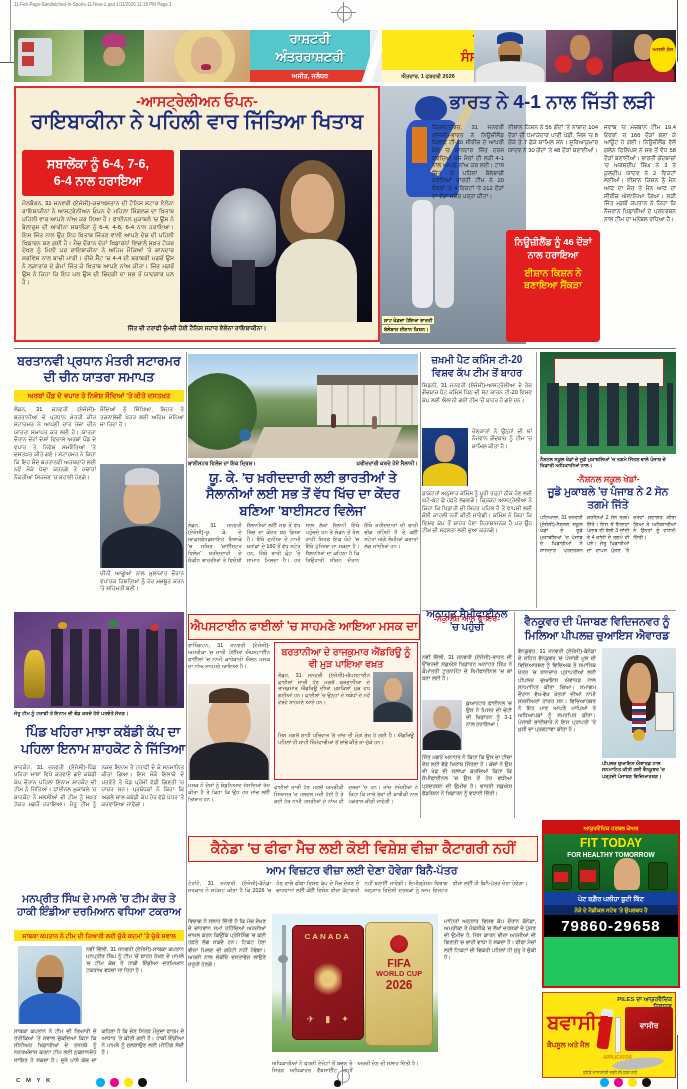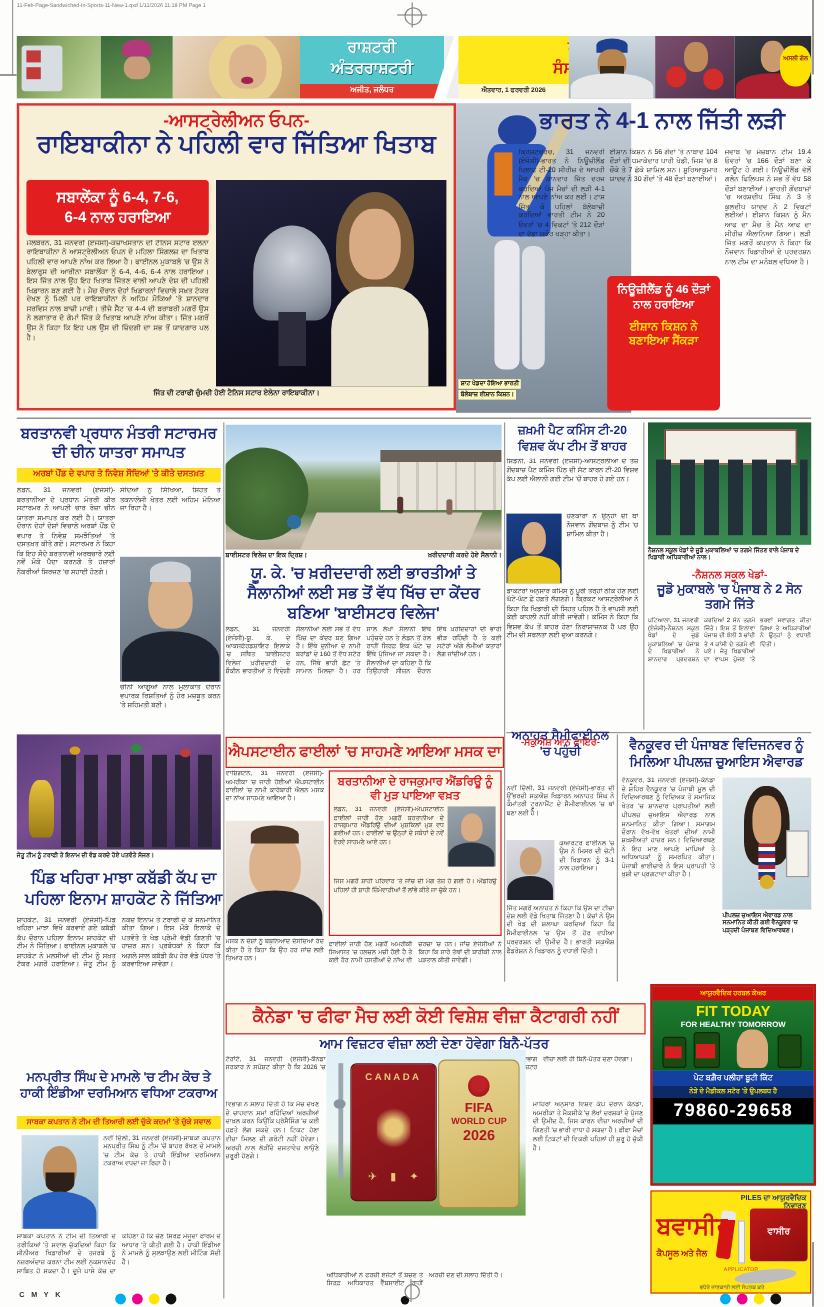--- a/index.html
+++ b/index.html
@@ -223,21 +223,21 @@
   <div class="abs" style="left:72%;top:40%;width:22%;height:34%;background:#f4f2ea;border:1px solid #999;"></div>
 </div>
 <div class="abs capline" style="left:602px;top:760px;width:74px;font-size:5px;">ਪੀਪਲਜ਼ ਚੁਆਇਸ ਐਵਾਰਡ ਨਾਲ ਸਨਮਾਨਿਤ ਕੀਤੀ ਗਈ ਵੈਨਕੂਵਰ 'ਚ ਪੜ੍ਹਦੀ ਪੰਜਾਬਣ ਵਿਦਿਆਰਥਣ।</div>
 
 <div class="abs ctr" style="left:188px;top:836px;width:348px;height:24px;border:1.5px solid #d71c20;background:#fdf4df;">
   <div class="red b" style="font-size:14.5px;line-height:22px;">ਕੈਨੇਡਾ 'ਚ ਫੀਫਾ ਮੈਚ ਲਈ ਕੋਈ ਵਿਸ਼ੇਸ਼ ਵੀਜ਼ਾ ਕੈਟਾਗਰੀ ਨਹੀਂ</div>
 </div>
 <div class="abs navy b ctr" style="left:188px;top:864px;width:348px;font-size:11px;">ਆਮ ਵਿਜ਼ਟਰ ਵੀਜ਼ਾ ਲਈ ਦੇਣਾ ਹੋਵੇਗਾ ਬਿਨੈ-ਪੱਤਰ</div>
 <div class="abs bodytext cols4" style="left:188px;top:880px;width:348px;height:34px;font-size:5.3px;">ਟੋਰਾਂਟੋ, 31 ਜਨਵਰੀ (ਏਜੰਸੀ)-ਕੈਨੇਡਾ ਸਰਕਾਰ ਨੇ ਸਪੱਸ਼ਟ ਕੀਤਾ ਹੈ ਕਿ 2026 'ਚ ਹੋਣ ਵਾਲੇ ਫੀਫਾ ਵਿਸ਼ਵ ਕੱਪ ਦੇ ਮੈਚ ਦੇਖਣ ਦੇ ਚਾਹਵਾਨਾਂ ਲਈ ਕੋਈ ਵਿਸ਼ੇਸ਼ ਵੀਜ਼ਾ ਕੈਟਾਗਰੀ ਨਹੀਂ ਬਣਾਈ ਜਾਵੇਗੀ। ਇਮੀਗ੍ਰੇਸ਼ਨ ਵਿਭਾਗ ਅਨੁਸਾਰ ਵਿਦੇਸ਼ੀ ਦਰਸ਼ਕਾਂ ਨੂੰ ਆਮ ਵਿਜ਼ਟਰ ਵੀਜ਼ਾ ਲਈ ਹੀ ਬਿਨੈ-ਪੱਤਰ ਦੇਣਾ ਹੋਵੇਗਾ।</div>
 <div class="abs bodytext" style="left:188px;top:918px;width:78px;height:164px;font-size:5.4px;">ਵਿਭਾਗ ਨੇ ਸਲਾਹ ਦਿੱਤੀ ਹੈ ਕਿ ਮੈਚ ਦੇਖਣ ਦੇ ਚਾਹਵਾਨ ਸਮਾਂ ਰਹਿੰਦਿਆਂ ਅਰਜ਼ੀਆਂ ਦਾਖ਼ਲ ਕਰਨ ਕਿਉਂਕਿ ਪ੍ਰੋਸੈਸਿੰਗ 'ਚ ਕਈ ਹਫ਼ਤੇ ਲੱਗ ਸਕਦੇ ਹਨ। ਟਿਕਟ ਹੋਣਾ ਵੀਜ਼ਾ ਮਿਲਣ ਦੀ ਗਰੰਟੀ ਨਹੀਂ ਹੋਵੇਗਾ। ਅਰਜ਼ੀ ਨਾਲ ਲੋੜੀਂਦੇ ਦਸਤਾਵੇਜ਼ ਲਾਉਣੇ ਜ਼ਰੂਰੀ ਹੋਣਗੇ।</div>
-<div class="ph" style="left:272px;top:875px;width:166px;height:138px;background:linear-gradient(180deg,#dff0f8 0%,#eef6f2 55%,#8fba72 78%,#6da050 100%);">
+<div class="ph" style="left:272px;top:914px;width:166px;height:138px;background:linear-gradient(180deg,#dff0f8 0%,#eef6f2 55%,#8fba72 78%,#6da050 100%);">
   <div class="abs" style="left:6%;top:8%;width:4px;height:70%;background:#9aa7ad;"></div>
   <div class="abs" style="left:3.5%;top:30%;width:10px;height:8px;background:#8795a0;border-radius:50%;"></div>
   <div class="abs" style="left:12%;top:8%;width:42%;height:82%;background:linear-gradient(150deg,#a11c22,#7e1218);border-radius:5px;border:1px solid #5e0c10;">
     <div class="ctr" style="color:#e8c878;font-size:8px;font-weight:bold;letter-spacing:2px;margin-top:6px;">CANADA</div>
     <div class="abs" style="left:30%;top:30%;width:40%;height:34%;background:radial-gradient(circle,#e8c878 30%,transparent 70%);"></div>
     <div class="abs" style="left:12%;top:78%;width:76%;height:14%;display:flex;justify-content:space-around;color:#e8c878;font-size:9px;">
       <span>✈</span>
       <span>▮</span>
       <span>✦</span>
     </div>
@@ -255,21 +255,21 @@
 <div class="abs navy b ctr" style="left:14px;top:892px;width:170px;font-size:10.5px;line-height:1.25;">ਮਨਪ੍ਰੀਤ ਸਿੰਘ ਦੇ ਮਾਮਲੇ 'ਚ ਟੀਮ ਕੋਚ ਤੇ ਹਾਕੀ ਇੰਡੀਆ ਦਰਮਿਆਨ ਵਧਿਆ ਟਕਰਾਅ</div>
 <div class="abs strap ctr" style="left:14px;top:930px;width:170px;font-size:6.3px;line-height:11px;height:11px;">ਸਾਬਕਾ ਕਪਤਾਨ ਨੇ ਟੀਮ ਦੀ ਤਿਆਰੀ ਲਈ ਚੁੱਕੇ ਕਦਮਾਂ 'ਤੇ ਚੁੱਕੇ ਸਵਾਲ</div>
 <div class="ph" style="left:18px;top:946px;width:64px;height:78px;background:linear-gradient(160deg,#cfe0ea,#9fc0d2);">
   <div class="head" style="background:#c09060;"></div>
   <div class="abs" style="left:32%;top:40%;width:36%;height:22%;background:#2c2018;border-radius:0 0 50% 50%;"></div>
   <div class="torso" style="background:#2a60c0;"></div>
 </div>
 <div class="abs bodytext" style="left:86px;top:946px;width:98px;height:78px;font-size:5.4px;">ਨਵੀਂ ਦਿੱਲੀ, 31 ਜਨਵਰੀ (ਏਜੰਸੀ)-ਸਾਬਕਾ ਕਪਤਾਨ ਮਨਪ੍ਰੀਤ ਸਿੰਘ ਨੂੰ ਟੀਮ 'ਚੋਂ ਬਾਹਰ ਰੱਖਣ ਦੇ ਮਾਮਲੇ 'ਚ ਟੀਮ ਕੋਚ ਤੇ ਹਾਕੀ ਇੰਡੀਆ ਦਰਮਿਆਨ ਟਕਰਾਅ ਵਧਦਾ ਜਾ ਰਿਹਾ ਹੈ।</div>
 <div class="abs bodytext cols2" style="left:14px;top:1028px;width:170px;height:54px;font-size:5.4px;">ਸਾਬਕਾ ਕਪਤਾਨ ਨੇ ਟੀਮ ਦੀ ਤਿਆਰੀ ਦੇ ਤਰੀਕਿਆਂ 'ਤੇ ਸਵਾਲ ਚੁੱਕਦਿਆਂ ਕਿਹਾ ਕਿ ਸੀਨੀਅਰ ਖਿਡਾਰੀਆਂ ਦੇ ਤਜਰਬੇ ਨੂੰ ਨਜ਼ਰਅੰਦਾਜ਼ ਕਰਨਾ ਟੀਮ ਲਈ ਨੁਕਸਾਨਦੇਹ ਸਾਬਿਤ ਹੋ ਸਕਦਾ ਹੈ। ਦੂਜੇ ਪਾਸੇ ਕੋਚ ਦਾ ਕਹਿਣਾ ਹੈ ਕਿ ਚੋਣ ਸਿਰਫ਼ ਮੌਜੂਦਾ ਫਾਰਮ ਦੇ ਆਧਾਰ 'ਤੇ ਕੀਤੀ ਗਈ ਹੈ। ਹਾਕੀ ਇੰਡੀਆ ਨੇ ਮਾਮਲੇ ਨੂੰ ਸੁਲਝਾਉਣ ਲਈ ਮੀਟਿੰਗ ਸੱਦੀ ਹੈ।</div>
 
-<div class="abs" style="left:542px;top:820px;width:138px;height:168px;border:2px solid #cc1111;box-sizing:border-box;background:#14b8a6;">
+<div class="abs" style="left:542px;top:820px;width:138px;height:168px;border:2px solid #cc1111;box-sizing:border-box;background:#22c55e;">
   <div style="background:#cc1111;color:#ffe600;font-size:5.5px;font-weight:bold;text-align:center;line-height:12px;height:12px;">ਆਯੁਰਵੈਦਿਕ ਹਰਬਲ ਕੇਅਰ</div>
   <div style="position:relative;height:58px;background:linear-gradient(180deg,#1d7a2e,#0f5c20);text-align:center;">
     <div style="color:#ffe600;font-size:12px;font-weight:bold;line-height:15px;padding-top:2px;">FIT TODAY</div>
     <div style="color:#fff;font-size:6.5px;font-weight:bold;">FOR HEALTHY TOMORROW</div>
     <div class="abs" style="left:8px;top:30px;width:18px;height:24px;background:#1a4a12;border:1px solid #0c2c08;border-radius:3px;"></div>
     <div class="abs" style="left:10px;top:38px;width:14px;height:10px;background:#d42020;"></div>
     <div class="abs" style="left:34px;top:26px;width:20px;height:28px;background:#1a4a12;border:1px solid #0c2c08;border-radius:3px;"></div>
     <div class="abs" style="left:36px;top:36px;width:16px;height:12px;background:#d42020;"></div>
     <div class="abs" style="left:70px;top:24px;width:26px;height:32px;background:#d8aa7c;border-radius:45% 45% 20% 20%;"></div>
     <div class="abs" style="left:104px;top:28px;width:18px;height:26px;background:#1a4a12;border:1px solid #0c2c08;border-radius:3px;"></div>

